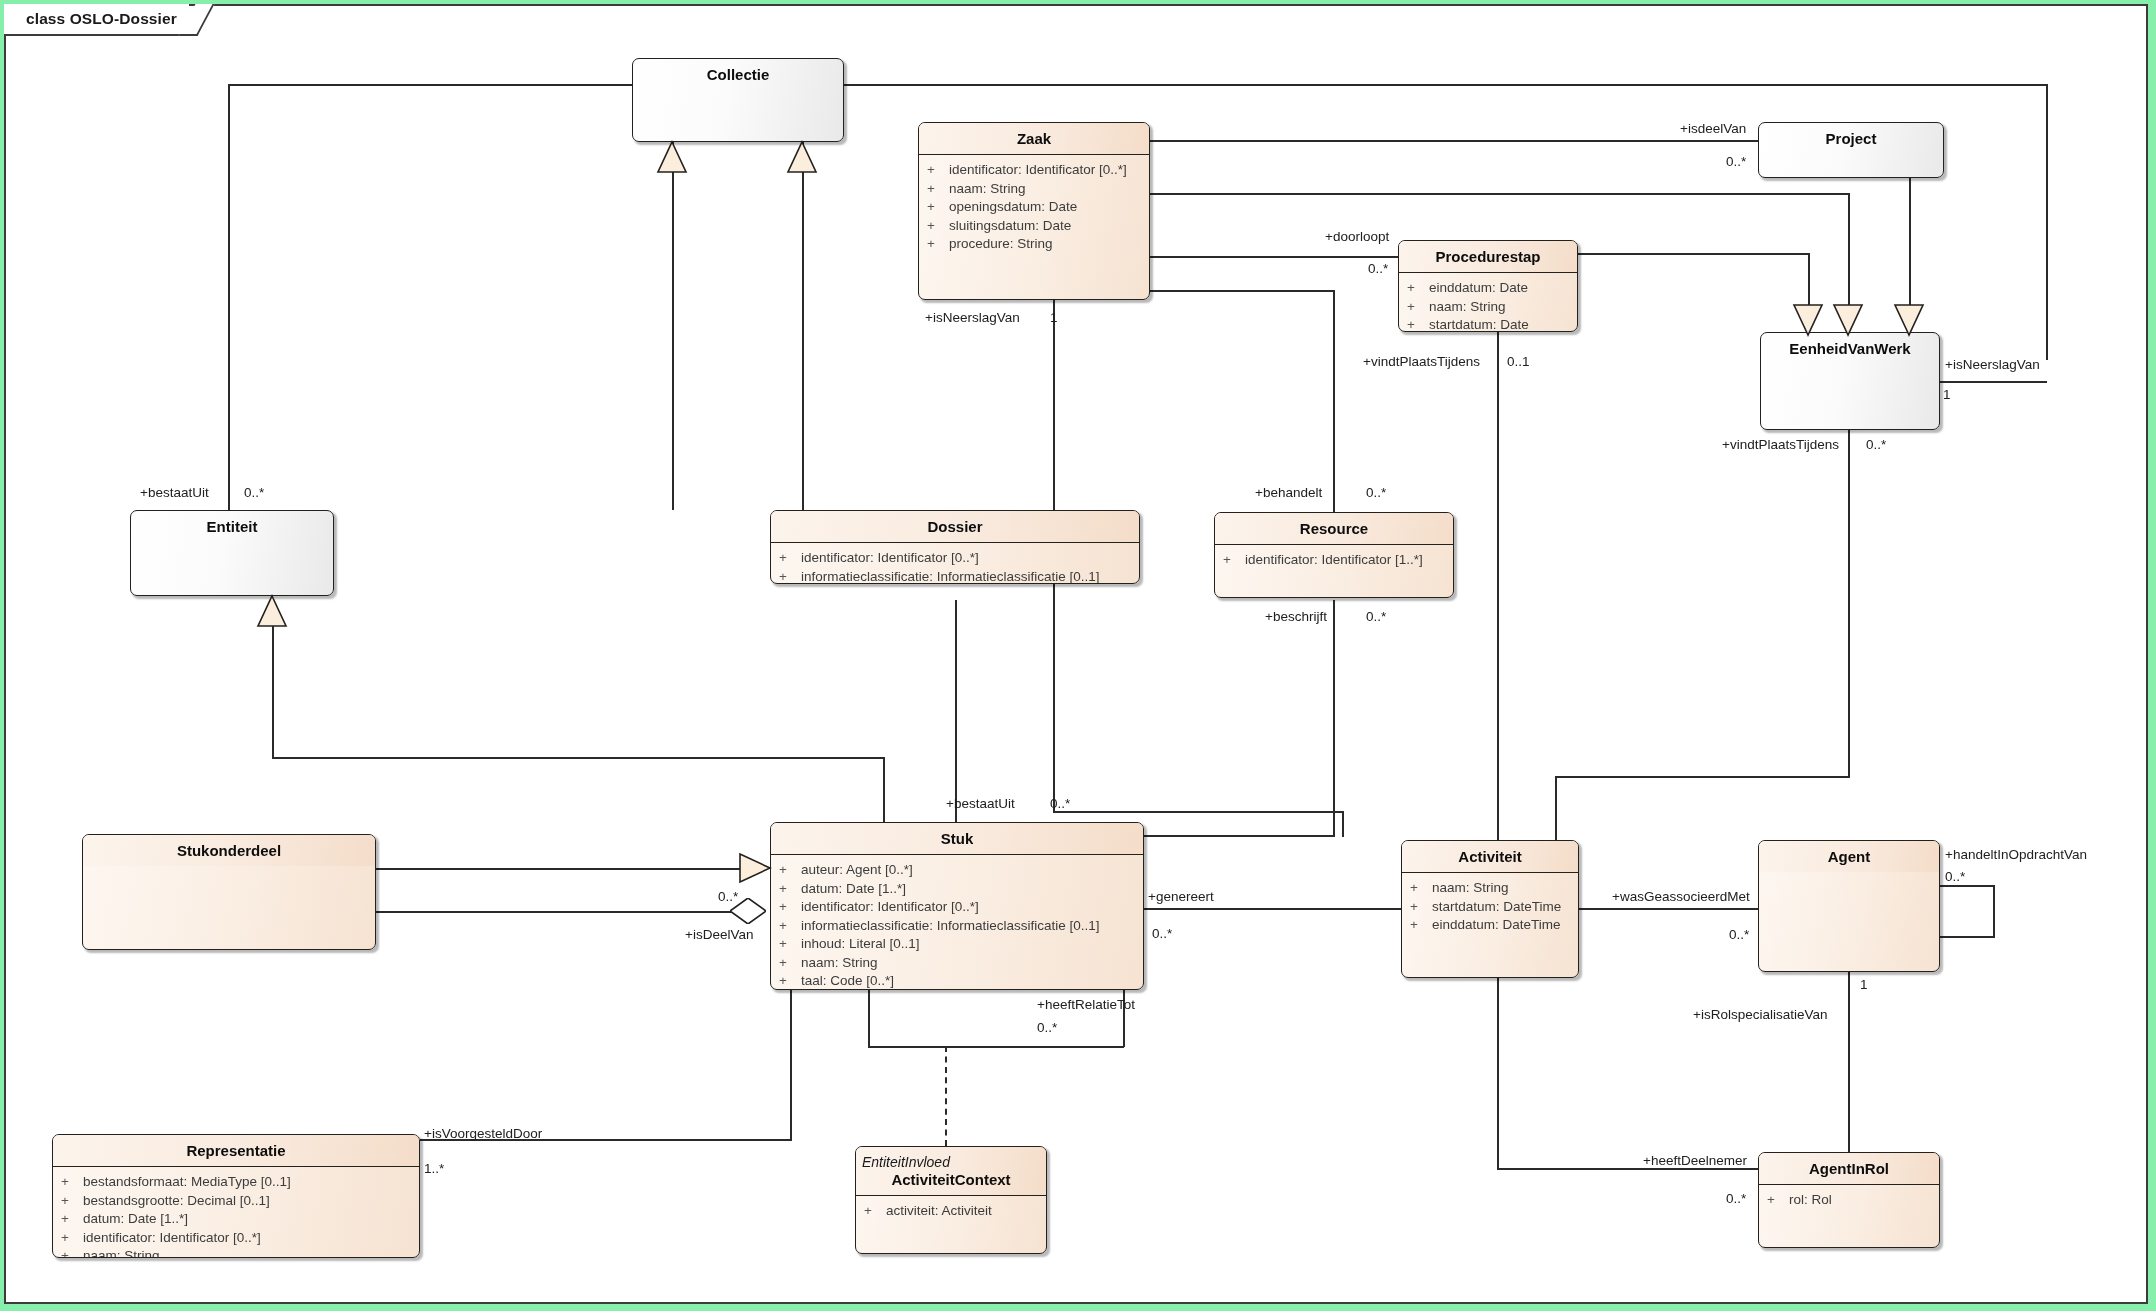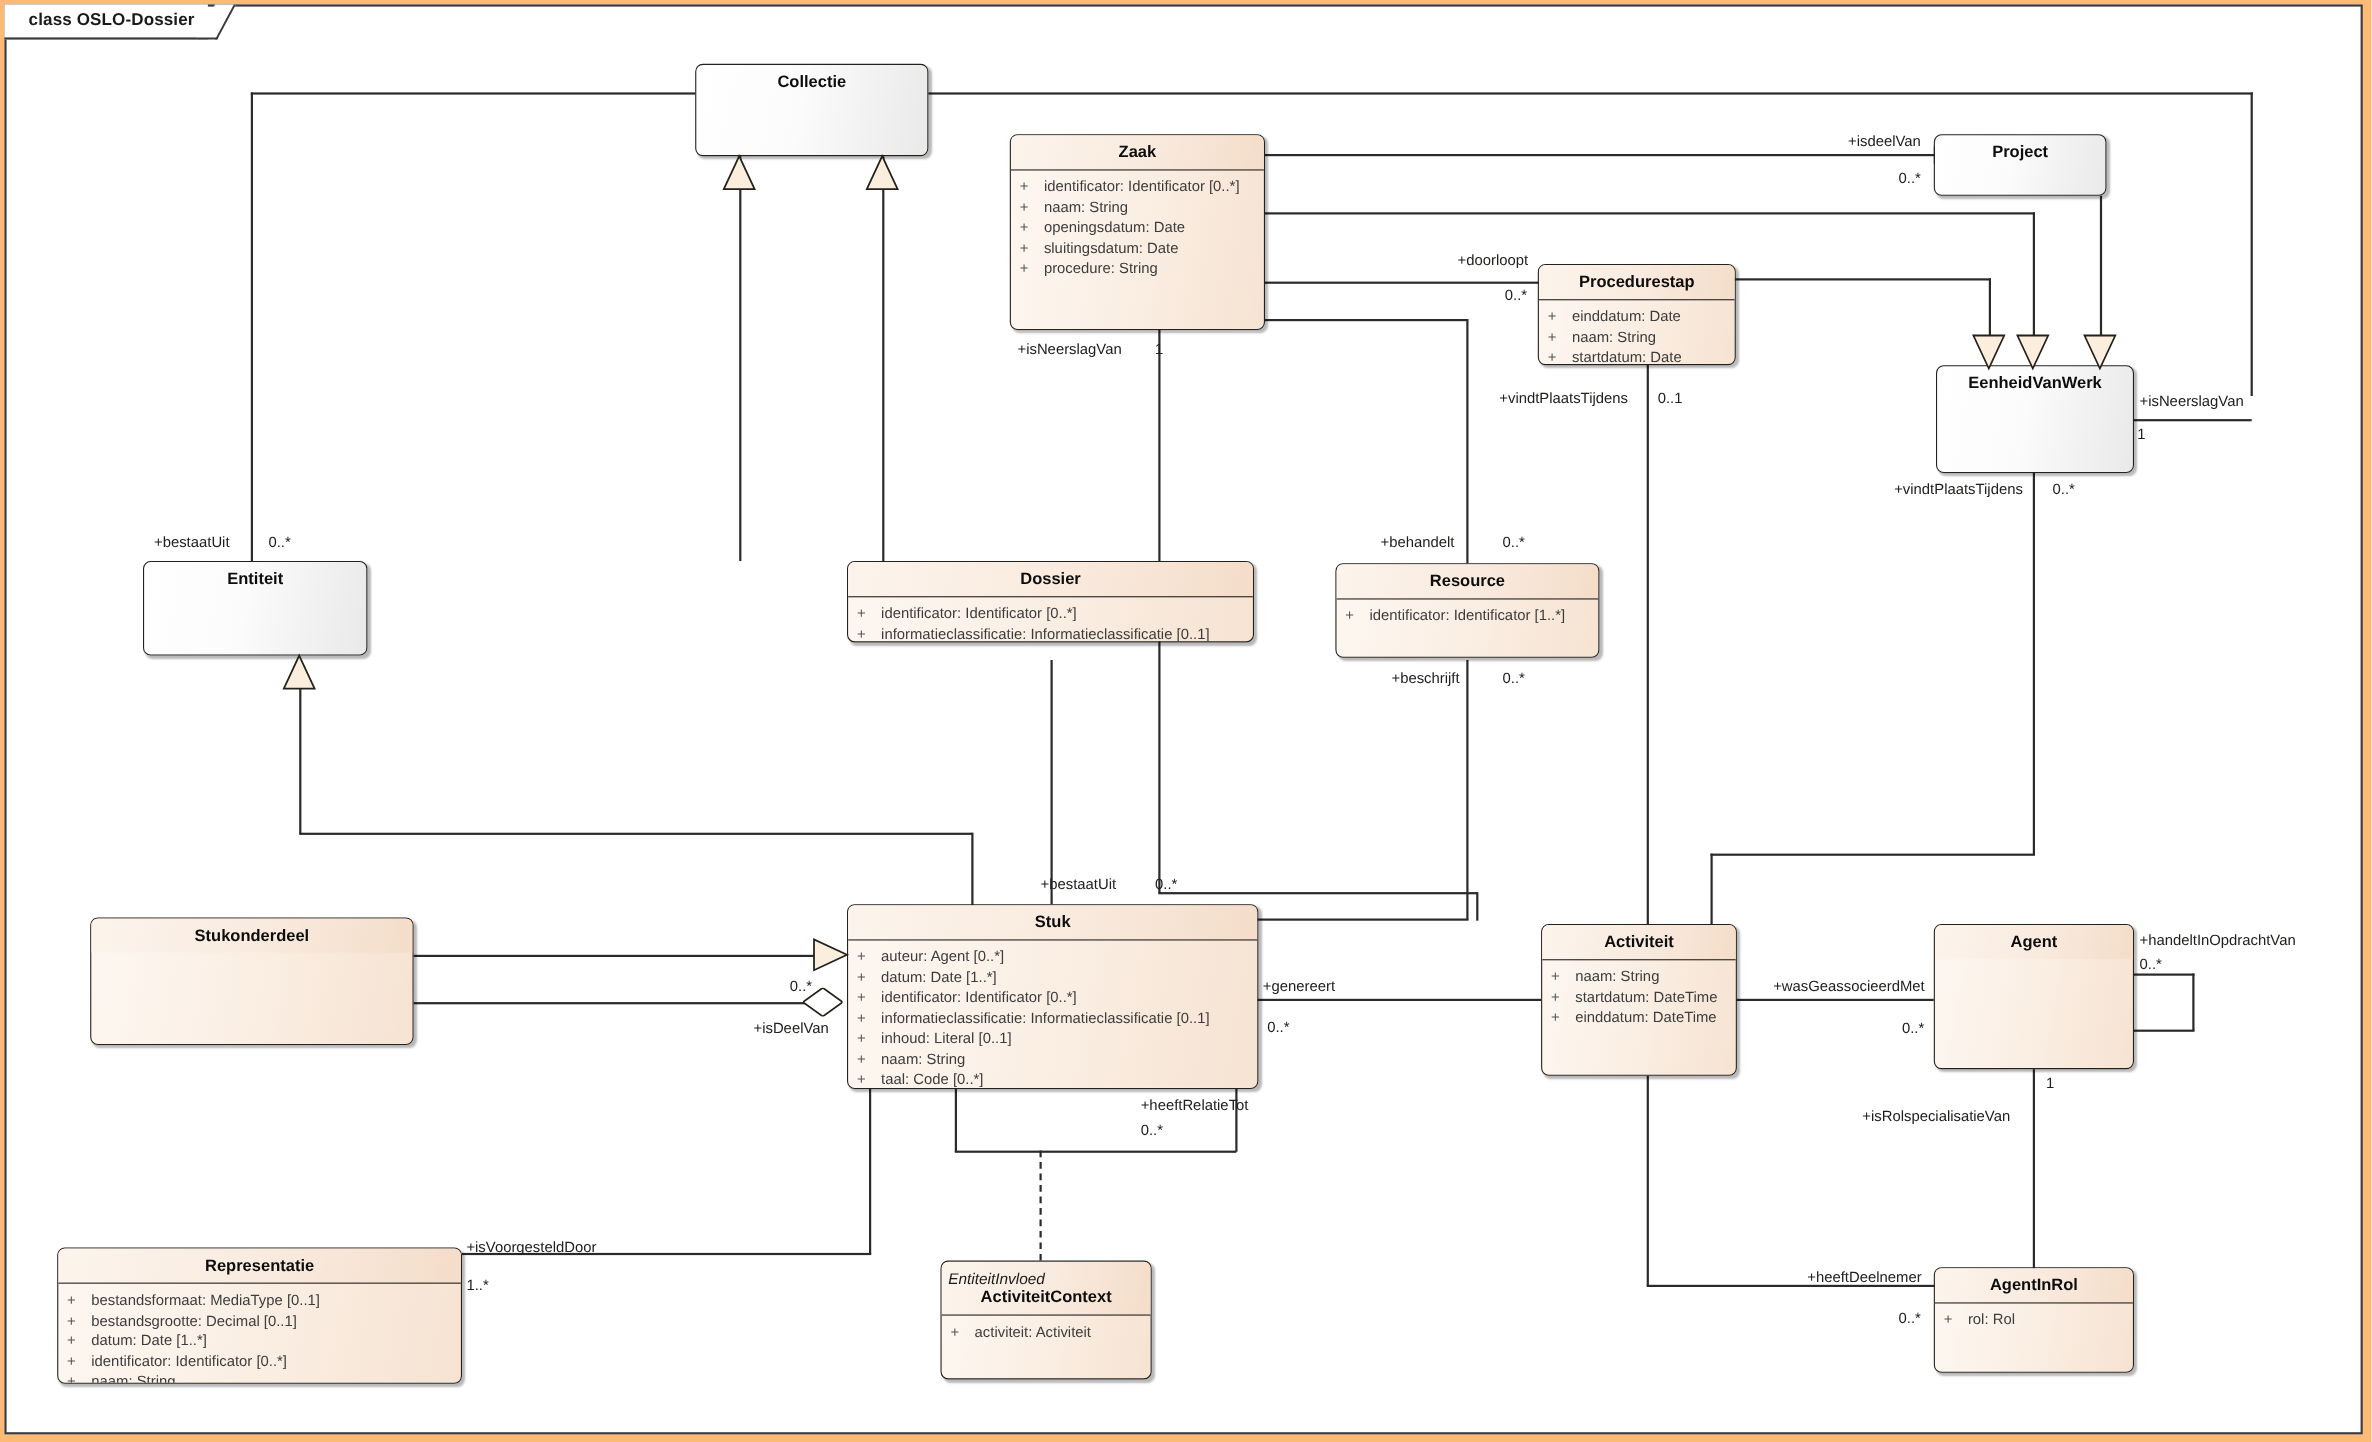--- a/index.html
+++ b/index.html
@@ -1,20 +1,20 @@
 <!DOCTYPE html>
 <html><head>
 <meta charset="utf-8">
 <style>
   html,body{margin:0;padding:0;background:#ffffff;}
   body{font-family:"Liberation Sans", sans-serif;}
   #canvas{
     position:relative;
     width:2156px;height:1311px;
-    background:#fdba74;
+    background:#86efac;
     overflow:hidden;
   }
   
   #frame{
     position:absolute;left:4px;top:4px;
     width:2144px;height:1300px;
     border:2px solid #3b3b3b;
     box-sizing:border-box;
     background:#fff;
   }
@@ -285,21 +285,21 @@
           <span class="vis">+</span>
           <span>sluitingsdatum: Date</span>
         </div>
       <div class="attr">
           <span class="vis">+</span>
           <span>procedure: String</span>
         </div>
     </div>
   </div>
 
-  <div class="cls fill-grey" style="left:1758px;top:122px;width:157px;height:56px;">
+  <div class="cls fill-grey" style="left:1758px;top:122px;width:186px;height:56px;">
     <div class="hdr">Project</div>
   </div>
 
   <div class="cls fill-tan has-attrs" style="left:1398px;top:240px;width:180px;height:92px;">
     <div class="hdr">Procedurestap</div>
     <div class="attrs">
       <div class="attr">
           <span class="vis">+</span>
           <span>einddatum: Date</span>
         </div>

